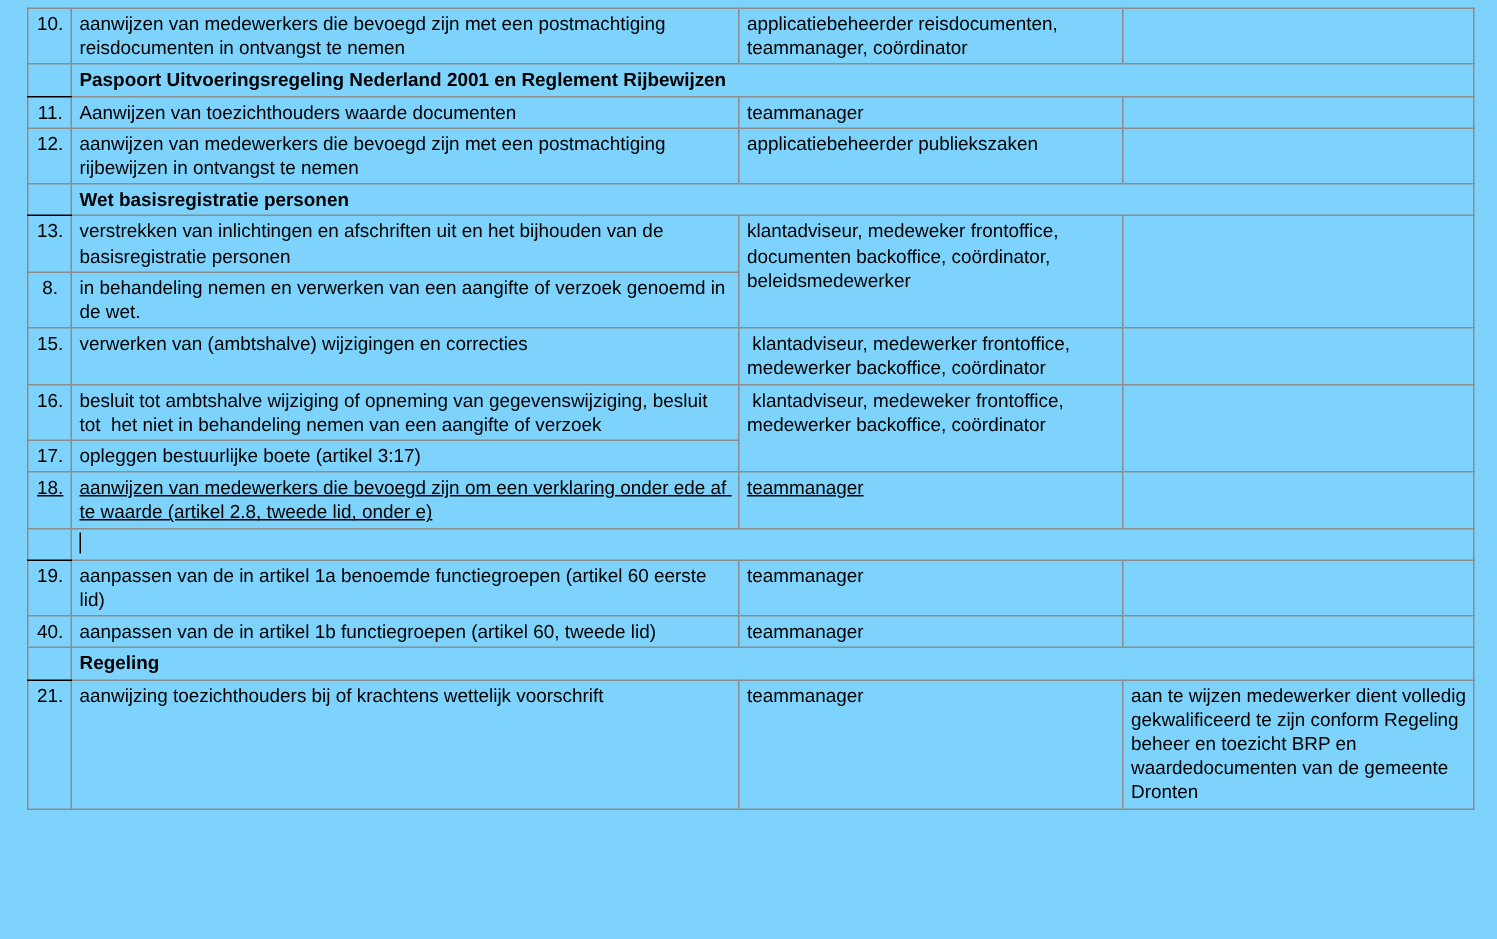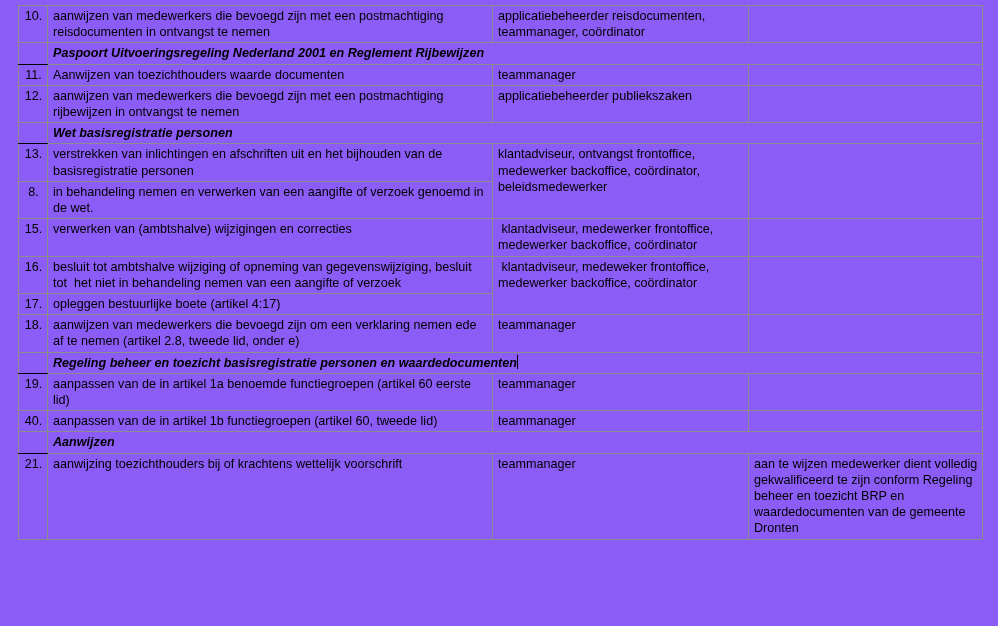--- a/index.html
+++ b/index.html
@@ -11,21 +11,21 @@
     width: 998px;
     height: 626px;
     font-family: "Liberation Sans", sans-serif;
     color: #000000;
     overflow: hidden;
   }
   #page {
     position: relative;
     width: 998px;
     height: 626px;
-    background: #8b5cf6;
+    background: #7dd3fc;
   }
   table.mandaat {
     position: absolute;
     left: 18px;
     top: 5px;
     width: 964px;
     border-collapse: collapse;
     table-layout: fixed;
     font-size: 12.6px;
     line-height: 16.2px;
@@ -44,36 +44,35 @@
 
   td.num {
     text-align: center;
     padding-left: 2px;
     padding-right: 4px;
   }
   td.heading {
     font-weight: bold;
     border-top: 1px solid #000000;
     border-bottom: 1px solid #000000;
-    font-style: italic;
   }
   tr.heading-row td.num {
     border-top: 1px solid #000000;
     border-bottom: 1px solid #000000;
   }
   .caret {
     display: inline-block;
     width: 0;
     border-left: 1px solid #000000;
     height: 14px;
     vertical-align: -2px;
     margin-left: 0px;
   }
   .pad-b-lg { padding-bottom: 34px; }
-  .pad-b-md { padding-bottom: 18px; }
+  .pad-b-md { padding-bottom: 18px; text-decoration: underline; }
   .pad-b-sm { padding-bottom: 10px; }
 </style>
 </head>
 <body>
 
 <div id="page">
 
   <table class="mandaat">
     <colgroup>
       <col class="c-num">
@@ -110,21 +109,21 @@
       </tr>
 
       <tr class="heading-row">
         <td class="num"></td>
         <td class="heading" colspan="3">Wet basisregistratie personen</td>
       </tr>
 
       <tr>
         <td class="num">13.</td>
         <td>verstrekken van inlichtingen en afschriften uit en het bijhouden van de  basisregistratie personen</td>
-        <td rowspan="2">klantadviseur, ontvangst frontoffice, medewerker backoffice, coördinator, beleidsmedewerker</td>
+        <td rowspan="2">klantadviseur, medeweker frontoffice, documenten backoffice, coördinator, beleidsmedewerker</td>
         <td rowspan="2"></td>
       </tr>
 
       <tr>
         <td class="num">8.</td>
         <td>in behandeling nemen en verwerken van een aangifte of verzoek genoemd in de wet.</td>
       </tr>
 
       <tr>
         <td class="num pad-b-lg">15.</td>
@@ -135,52 +134,52 @@
 
       <tr>
         <td class="num">16.</td>
         <td>besluit tot ambtshalve wijziging of opneming van gegevenswijziging, besluit tot  het niet in behandeling nemen van een aangifte of verzoek</td>
         <td rowspan="2"> klantadviseur, medeweker frontoffice, medewerker backoffice, coördinator</td>
         <td rowspan="2"></td>
       </tr>
 
       <tr>
         <td class="num">17.</td>
-        <td>opleggen bestuurlijke boete (artikel 4:17)</td>
+        <td>opleggen bestuurlijke boete (artikel 3:17)</td>
       </tr>
 
       <tr>
         <td class="num pad-b-md">18.</td>
-        <td class="pad-b-md">aanwijzen van medewerkers die bevoegd zijn om een verklaring nemen ede af te nemen (artikel 2.8, tweede lid, onder e)</td>
+        <td class="pad-b-md">aanwijzen van medewerkers die bevoegd zijn om een verklaring onder ede af te waarde (artikel 2.8, tweede lid, onder e)</td>
         <td class="pad-b-md">teammanager</td>
         <td class="pad-b-md"></td>
       </tr>
 
       <tr class="heading-row">
         <td class="num"></td>
-        <td class="heading" colspan="3"><span>Regeling beheer en toezicht basisregistratie personen en waardedocumenten</span><span class="caret"></span></td>
+        <td class="heading" colspan="3"><span class="caret"></span></td>
       </tr>
 
       <tr>
         <td class="num">19.</td>
         <td>aanpassen van de in artikel 1a benoemde functiegroepen (artikel 60 eerste lid)</td>
         <td>teammanager</td>
         <td></td>
       </tr>
 
       <tr>
         <td class="num">40.</td>
         <td>aanpassen van de in artikel 1b functiegroepen (artikel 60, tweede lid)</td>
         <td>teammanager</td>
         <td></td>
       </tr>
 
       <tr class="heading-row">
         <td class="num"></td>
-        <td class="heading" colspan="3">Aanwijzen</td>
+        <td class="heading" colspan="3">Regeling</td>
       </tr>
 
       <tr>
         <td class="num">21.</td>
         <td>aanwijzing toezichthouders bij of krachtens wettelijk voorschrift</td>
         <td>teammanager</td>
         <td>aan te wijzen medewerker dient volledig gekwalificeerd te zijn conform Regeling beheer en toezicht BRP en waardedocumenten van de gemeente Dronten</td>
       </tr>
 
     </tbody>

